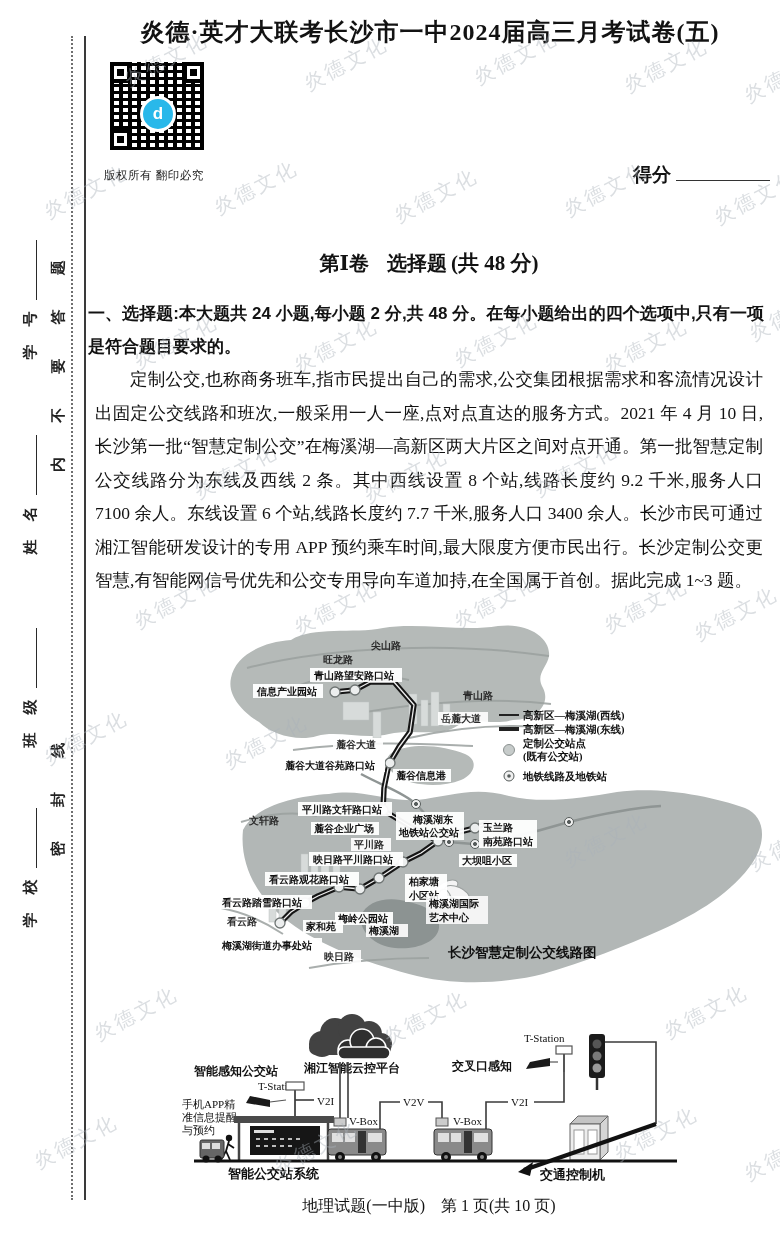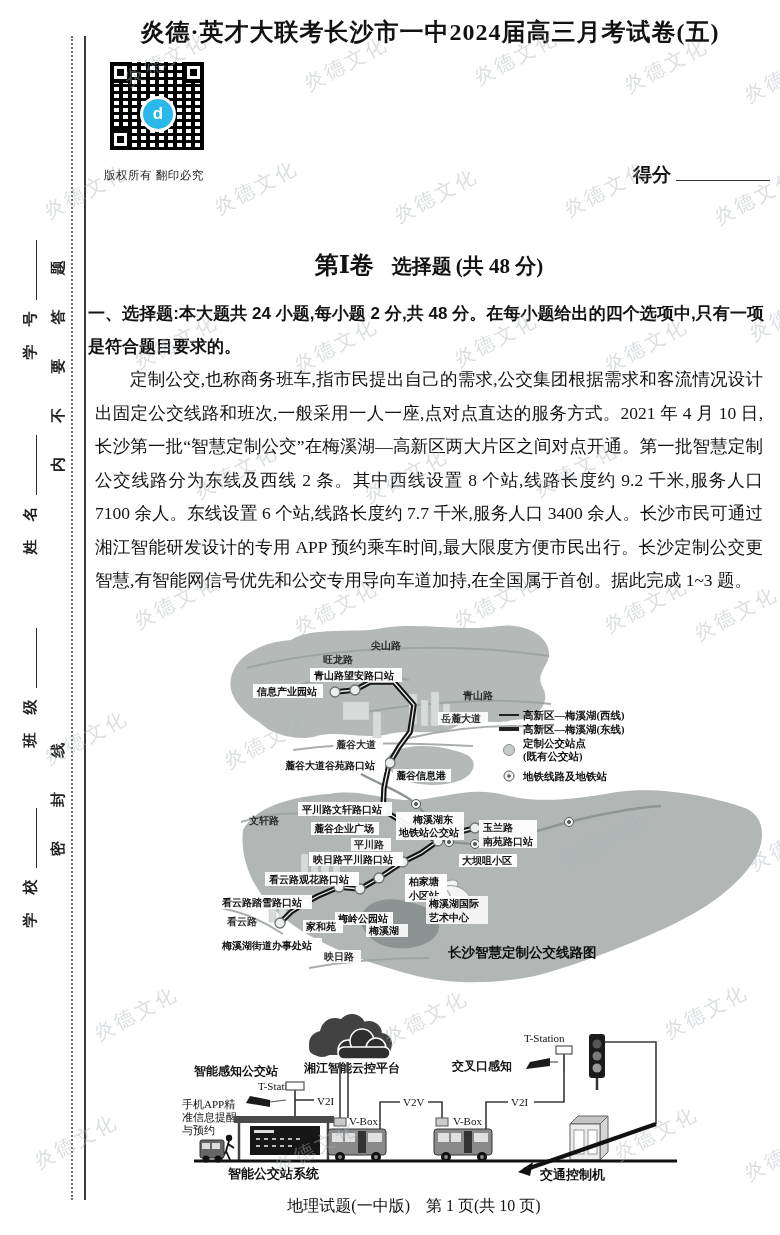--- a/index.html
+++ b/index.html
@@ -35,31 +35,31 @@
       font-family:"Liberation Sans",sans-serif;font-weight:bold;font-size:17px;box-sizing:content-box;}
   .qr-caption{position:absolute;left:104px;top:168px;width:120px;font-family:"Liberation Sans",sans-serif;
       font-size:11.5px;color:#222;letter-spacing:.5px;white-space:nowrap;}
   
   .score{position:absolute;left:633px;top:162px;font-family:"Liberation Sans",sans-serif;
       font-weight:bold;font-size:19px;}
   .score .score-line{display:inline-block;width:94px;height:15px;border-bottom:1.7px solid #333;}
   
   .intro{position:absolute;left:95px;top:206px;width:668px;font-size:17.5px;line-height:30px;text-indent:2em;}
   .part-heading{position:absolute;left:95px;top:249px;width:668px;text-align:center;font-weight:bold;}
-  .part-heading .ph1{font-size:24px;margin-right:14px;}
+  .part-heading .ph1{font-size:20px;margin-right:14px;}
   .part-heading .ph2{font-size:20px;text-align:center;}
   .part-heading .ph3{font-size:21px;}
   .directions{position:absolute;left:88px;top:297px;width:676px;font-family:"Liberation Sans",sans-serif;
       font-weight:bold;font-size:17px;line-height:33px;text-align:justify;}
   .passage{position:absolute;left:95px;top:363px;width:668px;font-size:17.5px;line-height:33.5px;
       text-align:justify;text-indent:2em;}
   
   .map-svg{position:absolute;left:213px;top:616px;}
   .diagram-svg{position:absolute;left:172px;top:1012px;}
-  .footer{position:absolute;left:80px;top:1196px;width:668px;text-align:center;font-size:16px;}
+  .footer{position:absolute;left:95px;top:1196px;width:668px;text-align:center;font-size:16px;}
   svg text{font-family:"Liberation Serif","DejaVu Serif",serif;fill:#101010;}
   .mlbl{font-size:10px;font-weight:700;}
   .mroad{font-size:10px;font-weight:700;fill:#2b2b2b;}
   .mcap{font-size:13.5px;font-weight:700;}
   .mleg{font-size:10.5px;font-weight:600;}
   .dlbl{font-size:12px;font-weight:600;}
   .dsml{font-size:11px;}
   .dbig{font-size:13px;font-weight:600;}
 </style>
 </head>

